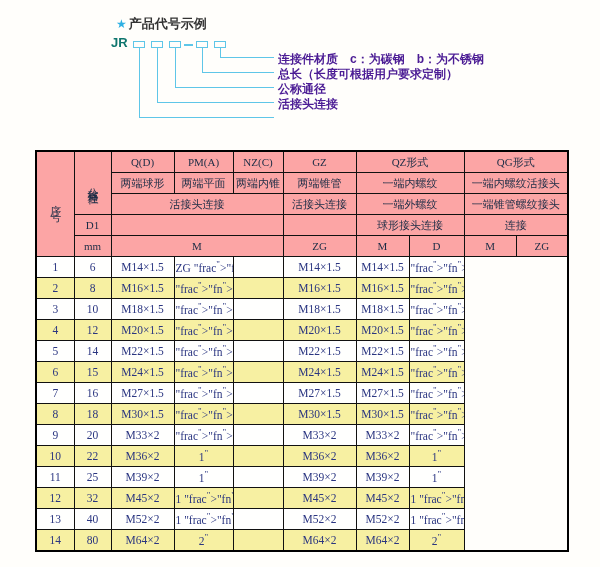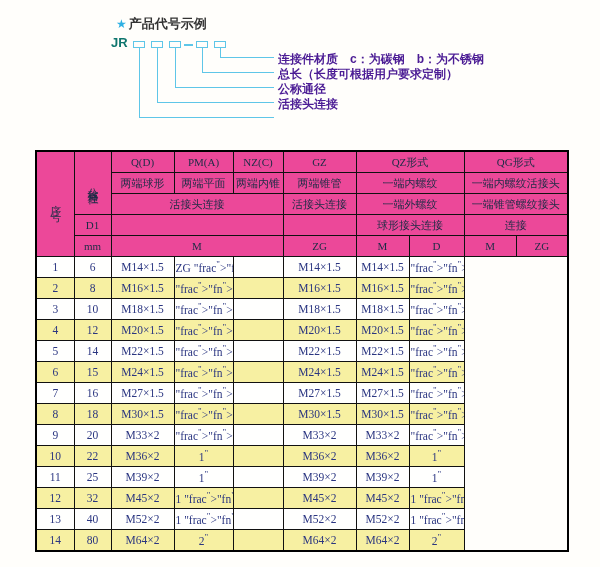--- a/index.html
+++ b/index.html
@@ -53,21 +53,21 @@
     position:absolute;left:35px;top:150px;width:532px;
     border-collapse:collapse;table-layout:fixed;
     border:2px solid #000;
     font-size:11.5px;color:#2a3580;
   }
   table.ref th,table.ref td{
     border:1px solid #111;height:20px;padding:0 1px;
     text-align:center;vertical-align:middle;font-weight:normal;
     overflow:hidden;white-space:nowrap;
   }
-  table.ref thead th{background:#ec4899;color:#1b2c45;font-size:11px;}
+  table.ref thead th{background:#fca5a5;color:#1b2c45;font-size:11px;}
   tbody tr td{background:#fffffe;}
   tbody tr.alt td{background:#f7f0a2;}
   .vtext{
     writing-mode:vertical-rl;text-orientation:upright;
     letter-spacing:7px;display:inline-block;line-height:1;
   }
   .vtext.tight{letter-spacing:2px;}
   .inch{font-size:9px;vertical-align:super;line-height:1;}
 </style>
 </head>

